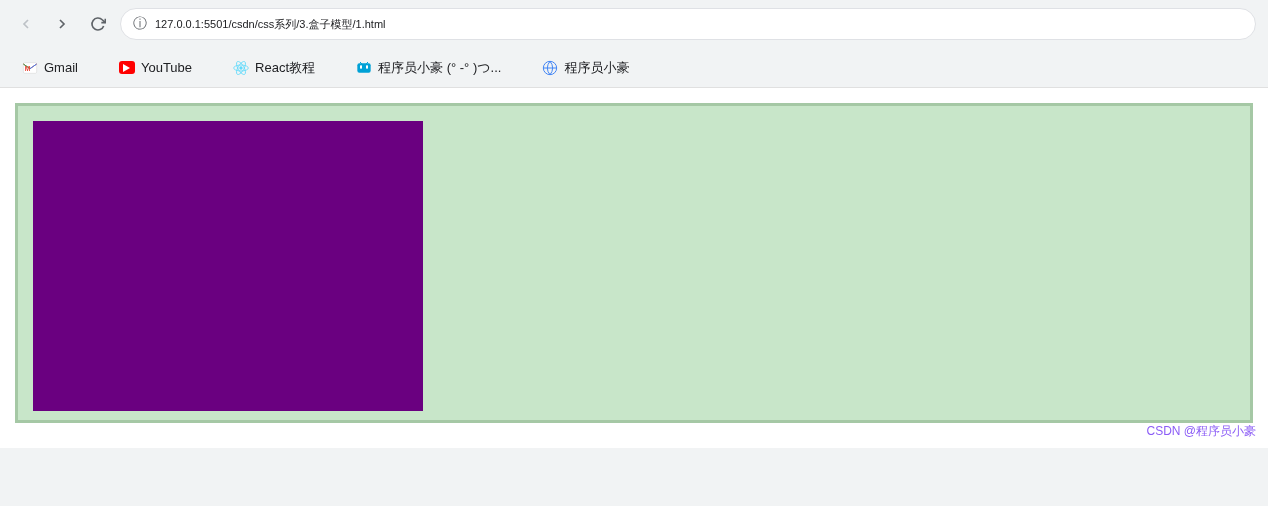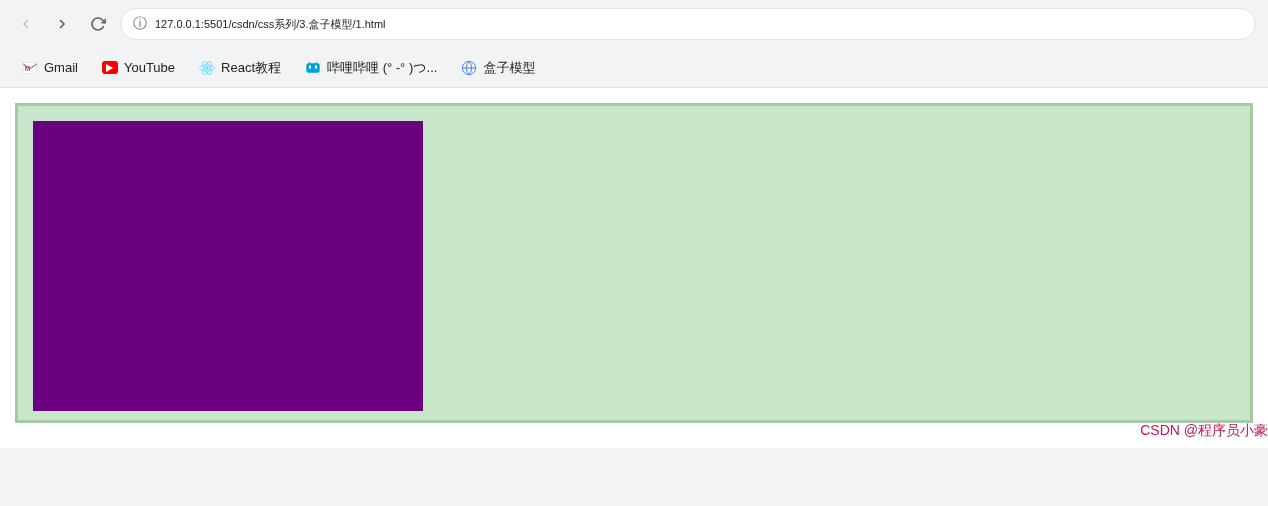--- a/index.html
+++ b/index.html
@@ -59,21 +59,21 @@
       color: #202124;
     }
 
     .bookmarks-bar {
       display: flex;
       align-items: center;
       height: 40px;
       padding: 0 12px;
       background: #f1f3f4;
       border-bottom: 1px solid #e0e0e0;
-      gap: 4px;
+      gap: 21px;
     }
 
     .bookmark-item {
       display: flex;
       align-items: center;
       gap: 6px;
       padding: 4px 10px;
       border-radius: 4px;
       cursor: pointer;
       font-size: 13px;
@@ -143,23 +143,23 @@
       width: 390px;
       height: 290px;
       position: absolute;
       top: 15px;
       left: 15px;
     }
 
     .watermark {
       position: absolute;
       bottom: 8px;
-      right: 0;
-      font-size: 14px;
-      color: #be185d;
+      right: 12px;
+      font-size: 12px;
+      color: #8b5cf6;
     }
   </style>
 </head>
 <body>
 
 <div class="browser-chrome">
 
   <div class="nav-bar">
     <button class="nav-btn disabled" title="Back">
       <svg width="16" height="16" viewBox="0 0 24 24" fill="none" stroke="currentColor" stroke-width="2.5">
@@ -225,32 +225,32 @@
     <div class="bookmark-item">
       <div class="bookmark-icon">
         <svg width="16" height="16" viewBox="0 0 24 24" fill="#00a1d6">
           <rect x="2" y="5" width="20" height="14" rx="3" ry="3" fill="#00a1d6"></rect>
           <rect x="6" y="8" width="3" height="5" rx="1" fill="white"></rect>
           <rect x="15" y="8" width="3" height="5" rx="1" fill="white"></rect>
           <line x1="6" y1="3" x2="9" y2="6" stroke="#00a1d6" stroke-width="1.5"></line>
           <line x1="18" y1="3" x2="15" y2="6" stroke="#00a1d6" stroke-width="1.5"></line>
         </svg>
       </div>
-      <span>哔哩哔哩 (°  -°  )つ...</span>
+      <span>程序员小豪 (°  -°  )つ...</span>
     </div>
 
     <div class="bookmark-item">
       <div class="bookmark-icon web-icon">
         <svg width="16" height="16" viewBox="0 0 24 24" fill="none" stroke="#4285f4" stroke-width="1.5">
           <circle cx="12" cy="12" r="10"></circle>
           <line x1="2" y1="12" x2="22" y2="12"></line>
           <path d="M12 2a15.3 15.3 0 0 1 4 10 15.3 15.3 0 0 1-4 10 15.3 15.3 0 0 1-4-10 15.3 15.3 0 0 1 4-10z"></path>
         </svg>
       </div>
-      <span>盒子模型</span>
+      <span>程序员小豪</span>
     </div>
 
   </div>
 
   <div class="page-content">
     <div class="outer-box">
       <div class="inner-box"></div>
     </div>
     <div class="watermark">CSDN @程序员小豪</div>
   </div>

